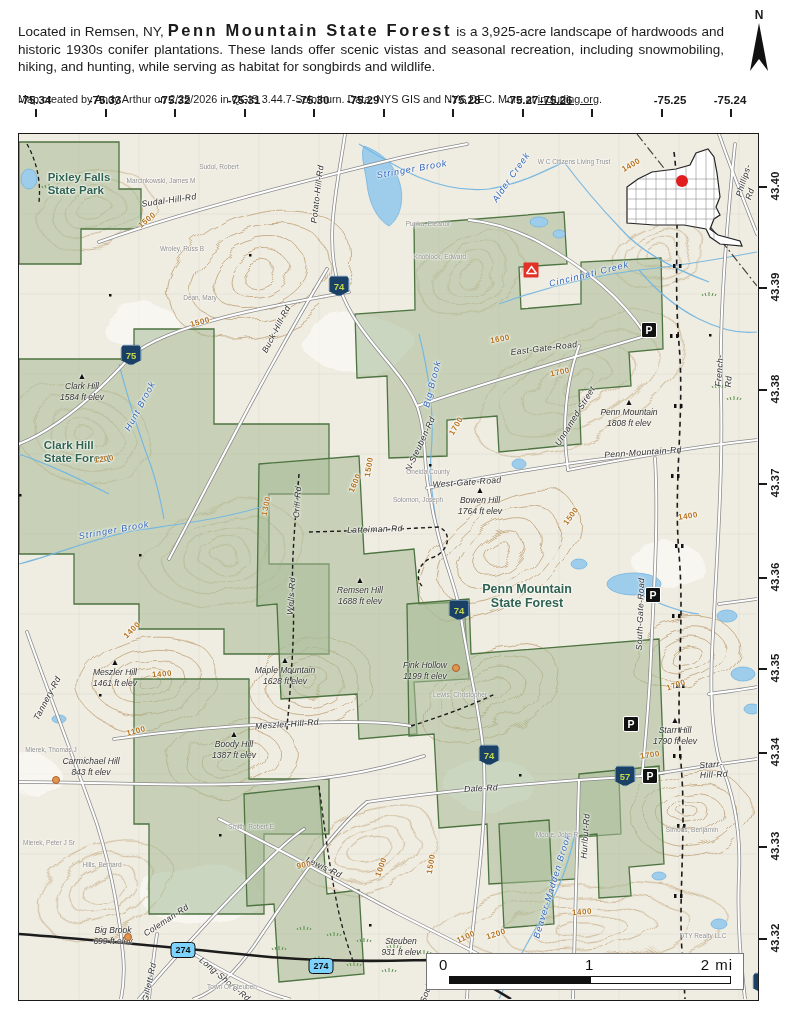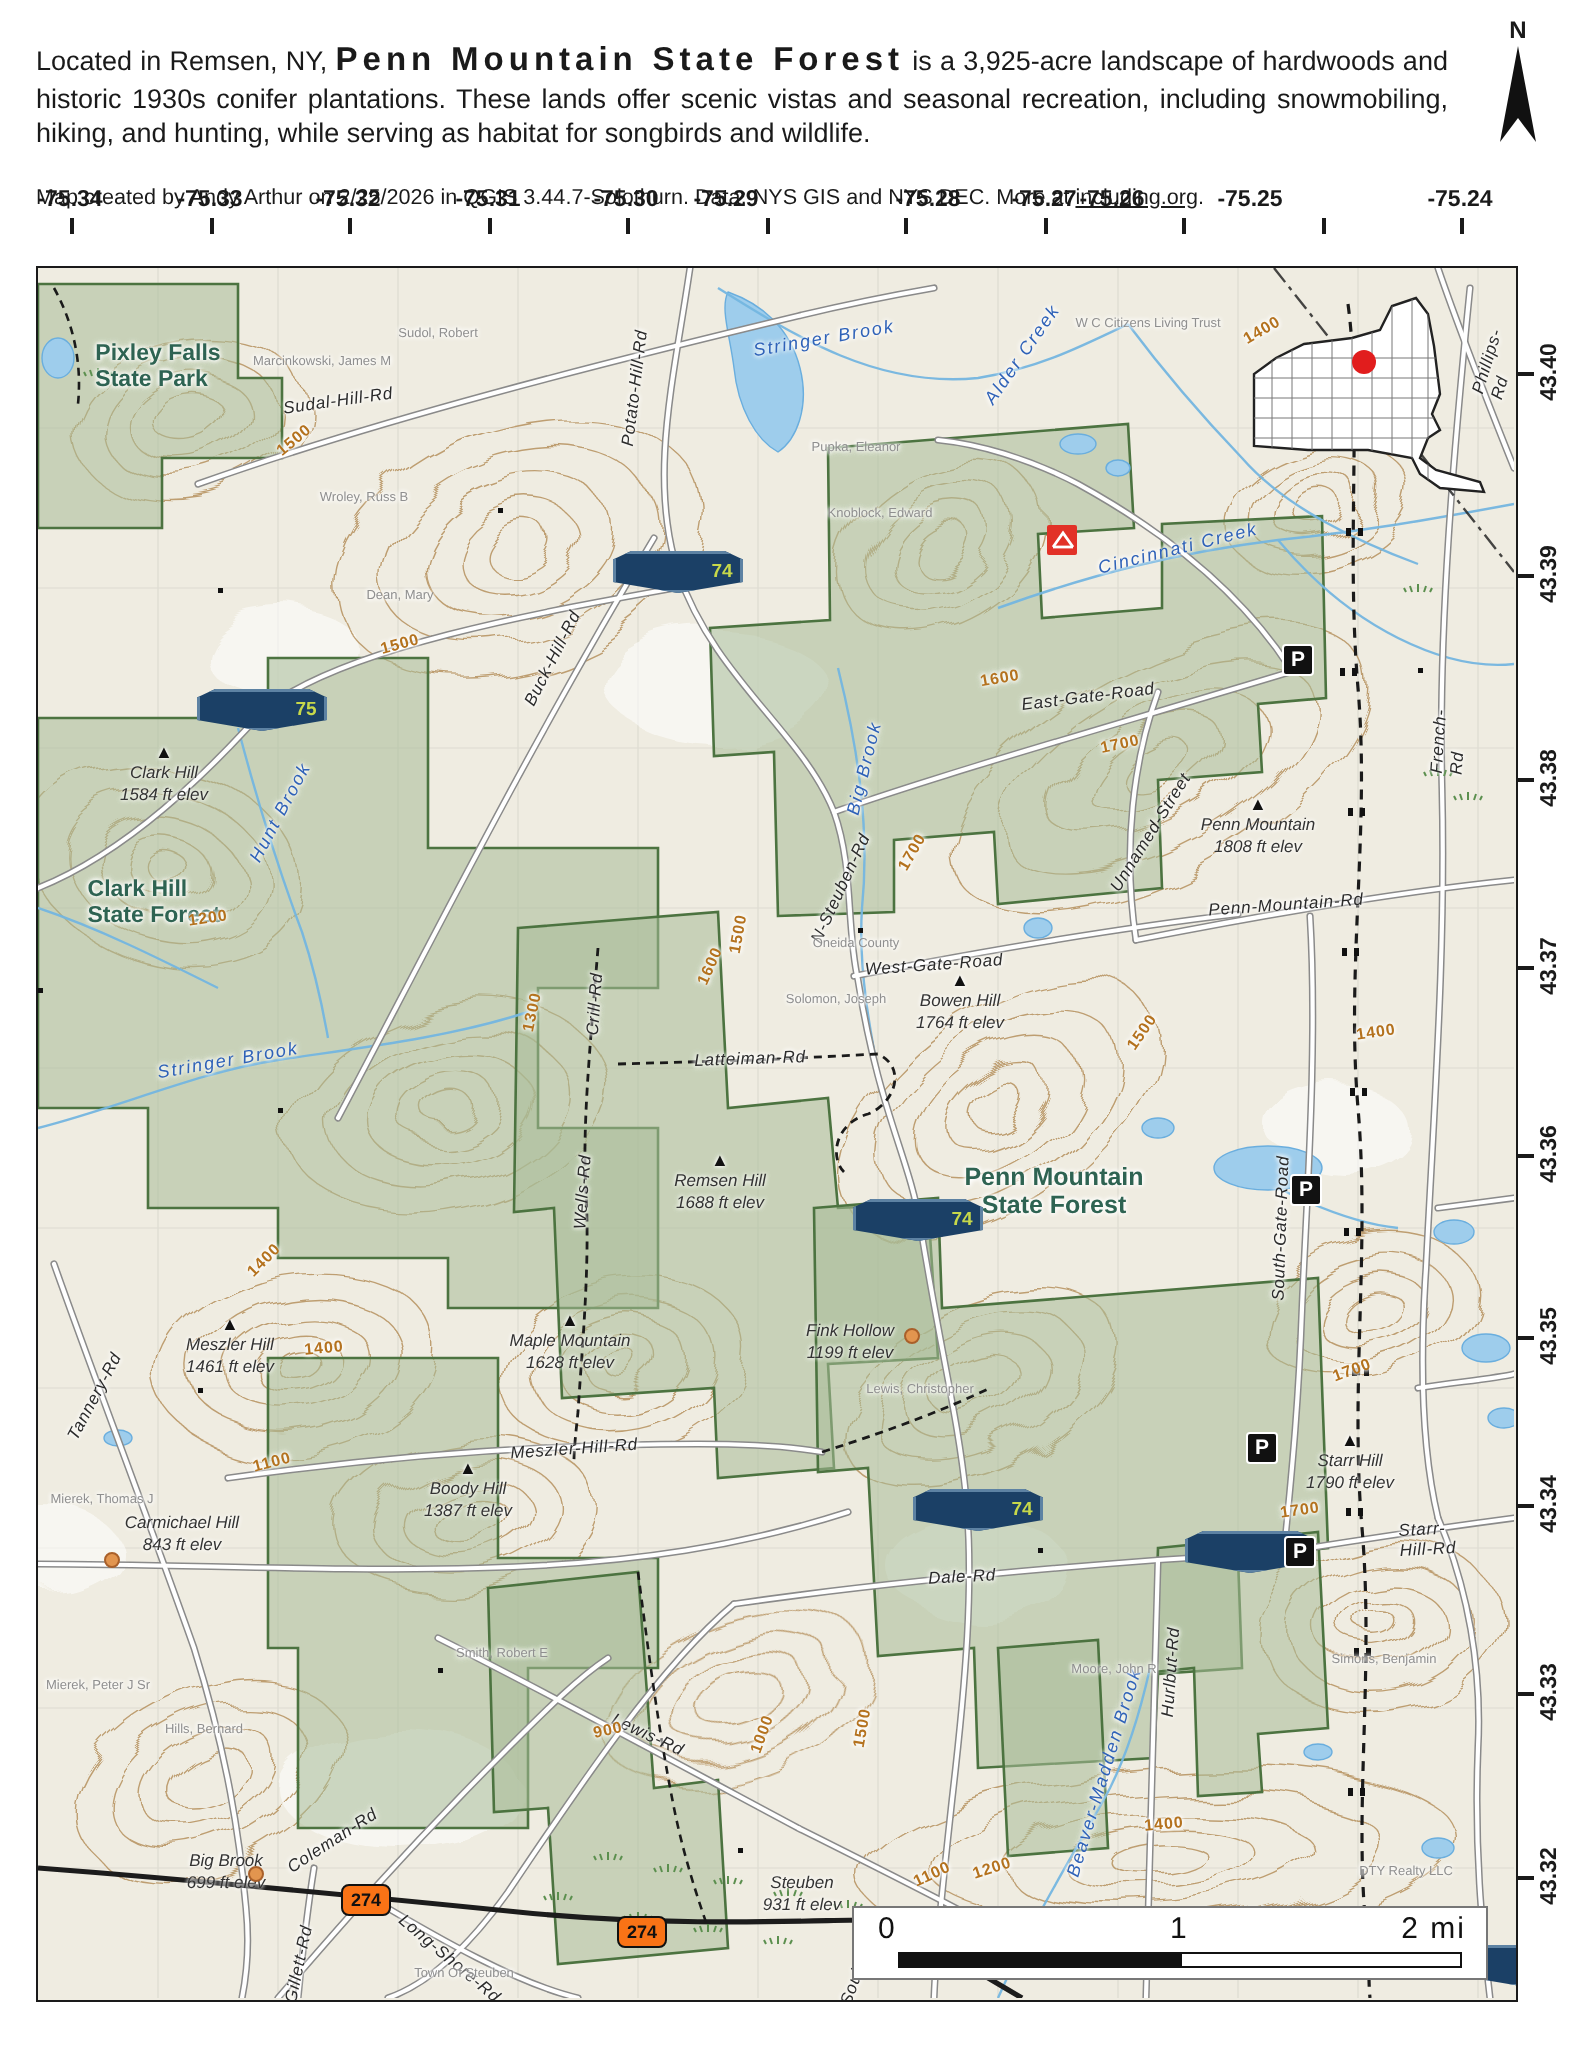--- a/index.html
+++ b/index.html
@@ -21,22 +21,22 @@
   #map svg.base{position:absolute;left:0;top:0;}
   .ml{position:absolute;transform:translate(-50%,-50%) rotate(var(--r,0deg));white-space:pre-line;text-shadow:0 0 2px #fff,0 0 2px #fff,0 0 3px #fff;}
   .rlabel{font-size:8.5px;color:#2b2b2b;letter-spacing:.4px;font-style:italic;}
   .slabel{font-size:9px;color:#2f62b8;font-style:italic;letter-spacing:1px;}
   .clabel{font-size:8px;color:#b4721e;font-weight:bold;letter-spacing:.5px;}
   .plabel{font-size:6.5px;color:#8f8f8f;text-align:center;line-height:1.1;}
   .alabel{font-weight:bold;color:#2e6352;font-size:11.5px;line-height:1.15;}
   .alabel.big{font-size:12.5px;text-align:center;}
   .peak{position:absolute;text-align:center;font-size:8.5px;font-style:italic;color:#333;line-height:1.25;text-shadow:0 0 2px #fff,0 0 2px #fff;}
   .peak .tri{font-style:normal;color:#111;font-size:9px;line-height:1;display:block;}
-  .shield-ny{position:absolute;width:21px;height:21px;transform:translate(-50%,-50%);background:#1b4066;clip-path:polygon(14% 0,86% 0,100% 20%,100% 74%,50% 100%,0 74%,0 20%);color:#c7d84a;font-weight:bold;font-size:9.5px;display:flex;align-items:center;justify-content:center;box-shadow:inset 0 0 0 1.5px #5d82a3;padding-left:44px;}
-  .shield-us{position:absolute;width:25px;height:16px;transform:translate(-50%,-50%);background:#f97316;border:1.5px solid #111;border-radius:4px;color:#111;font-weight:bold;font-size:9px;display:flex;align-items:center;justify-content:center;box-sizing:border-box;}
+  .shield-ny{position:absolute;width:21px;height:21px;transform:translate(-50%,-50%);background:#1b4066;clip-path:polygon(14% 0,86% 0,100% 20%,100% 74%,50% 100%,0 74%,0 20%);color:#c7d84a;font-weight:bold;font-size:9.5px;display:flex;align-items:center;justify-content:center;box-shadow:inset 0 0 0 1.5px #5d82a3;}
+  .shield-us{position:absolute;width:25px;height:16px;transform:translate(-50%,-50%);background:#7dd3fc;border:1.5px solid #111;border-radius:4px;color:#111;font-weight:bold;font-size:9px;display:flex;align-items:center;justify-content:center;box-sizing:border-box;}
   .pk{position:absolute;width:14px;height:14px;transform:translate(-50%,-50%);background:#111;border-radius:2px;color:#fff;font-weight:bold;font-size:10.5px;display:flex;align-items:center;justify-content:center;border:1px solid #fff;}
   .leanto{position:absolute;width:15px;height:15px;transform:translate(-50%,-50%);background:#e23127;border-radius:1px;display:flex;align-items:center;justify-content:center;}
   .odot{position:absolute;width:6px;height:6px;border-radius:50%;background:#e2954f;border:1px solid #a9602a;transform:translate(-50%,-50%);}
   
   .inset{position:absolute;left:605px;top:11px;width:120px;height:105px;}
   
   .scalebox{position:absolute;left:426px;top:953px;width:318px;height:37px;background:#fff;border:1px solid #777;box-sizing:border-box;z-index:5;}
   .scalebox .num{position:absolute;top:2px;font-size:15px;letter-spacing:1px;color:#111;}
   .sb-black{position:absolute;left:22px;top:22px;width:141px;height:8px;background:#111;}
   .sb-white{position:absolute;left:163px;top:22px;width:141px;height:8px;background:#fff;border:1.5px solid #111;box-sizing:border-box;}
@@ -58,21 +58,21 @@
 <div>
   <span class="lon-label" style="left:35px">-75.34</span>
   <span class="lon-label" style="left:105px">-75.33</span>
   <span class="lon-label" style="left:174px">-75.32</span>
   <span class="lon-label" style="left:244px">-75.31</span>
   <span class="lon-label" style="left:313px">-75.30</span>
   <span class="lon-label" style="left:363px">-75.29</span>
   <span class="lon-label" style="left:464px">-75.28</span>
   <span class="lon-label" style="left:522px">-75.27</span>
   <span class="lon-label" style="left:556px">-75.26</span>
-  <span class="lon-label" style="left:625px">-75.25</span>
+  <span class="lon-label" style="left:670px">-75.25</span>
   <span class="lon-label" style="left:730px">-75.24</span>
   <i class="tick-v" style="left:35px"></i>
     <i class="tick-v" style="left:105px"></i>
     <i class="tick-v" style="left:174px"></i>
     <i class="tick-v" style="left:244px"></i>
     <i class="tick-v" style="left:313px"></i>
     <i class="tick-v" style="left:383px"></i>
     <i class="tick-v" style="left:452px"></i>
     <i class="tick-v" style="left:522px"></i>
     <i class="tick-v" style="left:591px"></i>

